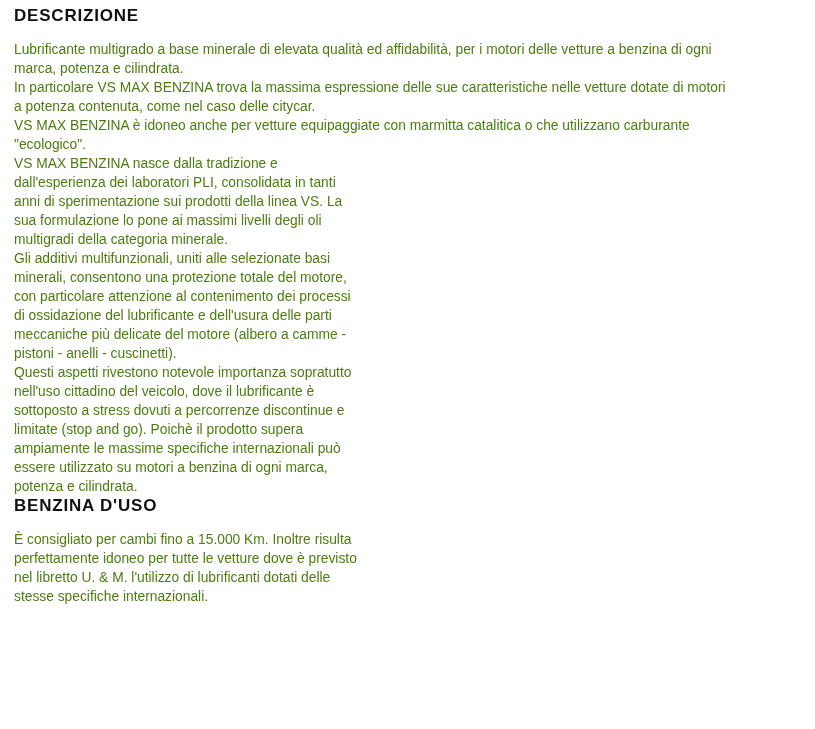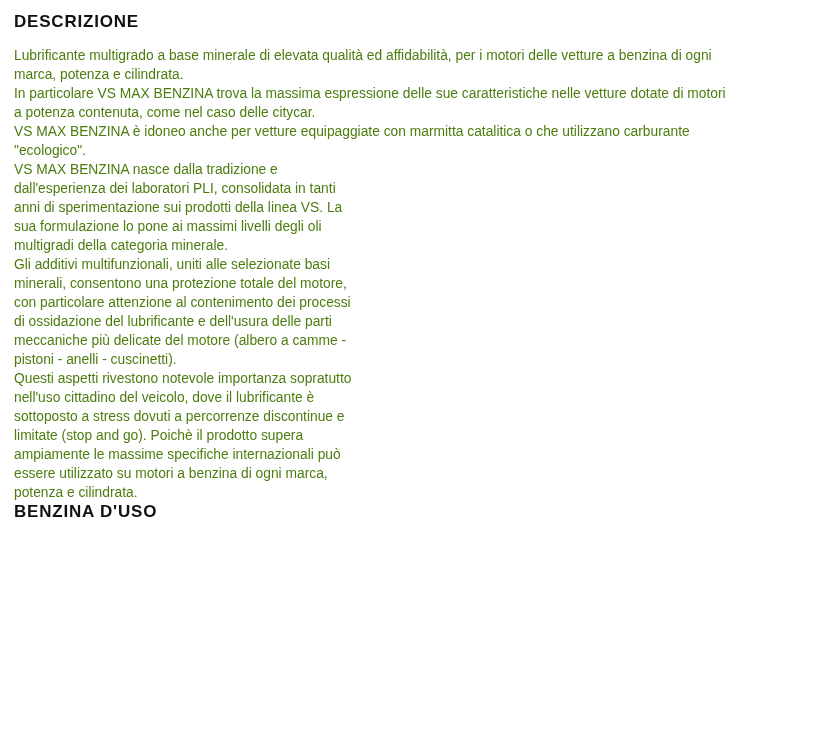--- a/index.html
+++ b/index.html
@@ -7,21 +7,21 @@
     padding: 0;
     background: #ffffff;
   }
   body {
     width: 815px;
     height: 729px;
     overflow: hidden;
     font-family: "Liberation Sans", "DejaVu Sans", sans-serif;
   }
   .sheet {
-    padding: 12px 0 0 14px;
+    padding: 6px 0 0 14px;
   }
   .section-heading {
     margin: 11px 0 14px 0;
     font-size: 17px;
     line-height: 20px;
     font-weight: bold;
     letter-spacing: 0.8px;
     color: #111111;
   }
   .section-heading:first-child {
@@ -70,16 +70,20 @@
 nell'uso cittadino del veicolo, dove il lubrificante è
 sottoposto a stress dovuti a percorrenze discontinue e
 limitate (stop and go). Poichè il prodotto supera
 ampiamente le massime specifiche internazionali può
 essere utilizzato su motori a benzina di ogni marca,
 potenza e cilindrata.</p>
   </section>
 
   <section>
     <h2 class="section-heading">BENZINA D'USO</h2>
+    <p class="section-body narrow">È consigliato per cambi fino a 15.000 Km. Inoltre risulta
+perfettamente idoneo per tutte le vetture dove è previsto
+nel libretto U. &amp; M. l'utilizzo di lubrificanti dotati delle
+stesse specifiche internazionali.</p>
   </section>
 
 
 </main>
 
 </body></html>

